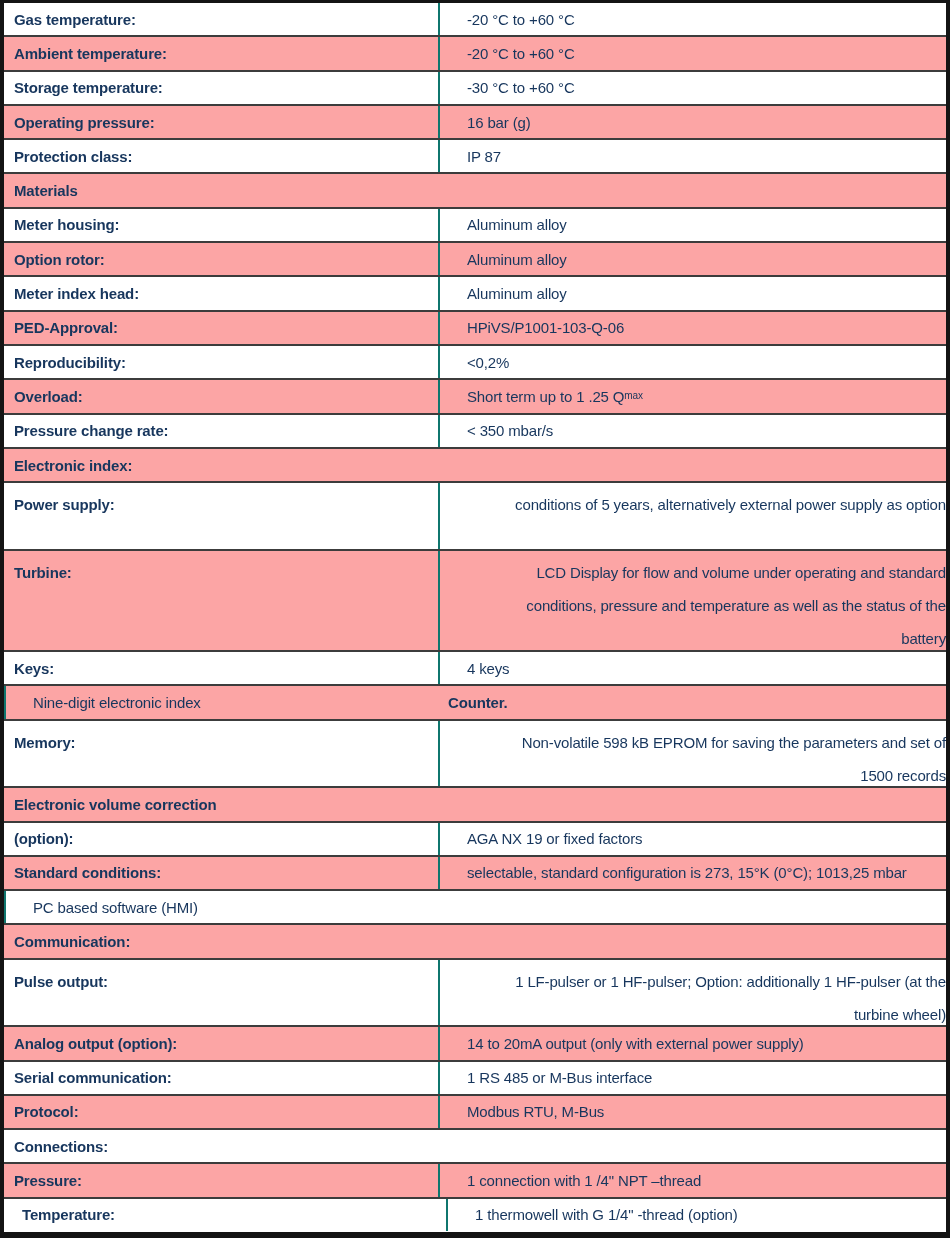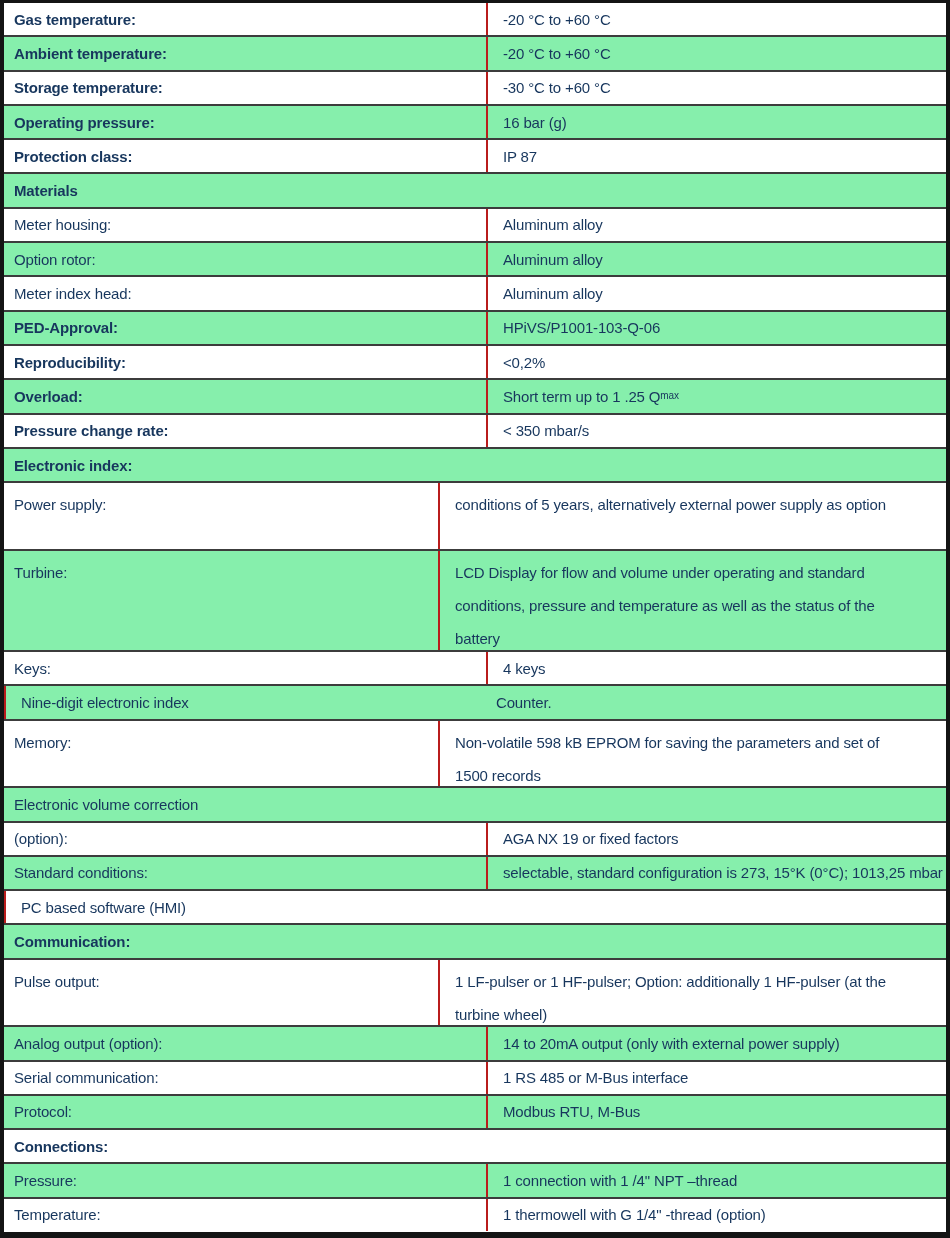--- a/index.html
+++ b/index.html
@@ -19,38 +19,39 @@
     font-family: "Liberation Sans", sans-serif;
     color: #17365D;
     overflow: hidden;
   }
   .row {
     display: grid;
     grid-template-columns: 434px 1fr;
     border-bottom: 2px solid #3c3c3c;
     background: #ffffff;
   }
-  .row:last-child { border-bottom: none; }
-  .row.gray { background: #86efac; }
+  .row:last-child { border-bottom: none; margin-left: 8px; }
+  .row.gray { background: #fca5a5; }
   .row.hdr { display: block; }
-  .h1 { height: 32.3px; gap: 48px; }
+  .h1 { height: 32.3px; }
   .h2 { height: 65.5px; }
   .h3 { height: 99.5px; }
   .cell {
     display: flex;
     align-items: center;
     font-size: 15px;
     letter-spacing: -0.15px;
     white-space: nowrap;
     overflow: hidden;
   }
-  .lbl { padding-left: 10px; }
+  .lbl { padding-left: 10px; font-weight: bold; }
   .val {
-    border-left: 2px solid #b91c1c;
-    padding-left: 15px;
+    border-left: 2px solid #0f766e;
+    padding-left: 27px;
+    text-align: right;
   }
   .hdr .lbl { border-left: none; height: 100%; }
   .bold { font-weight: bold; }
   .top {
     align-items: flex-start;
     display: block;
     line-height: 33px;
     padding-top: 5px;
   }
   .multi {

